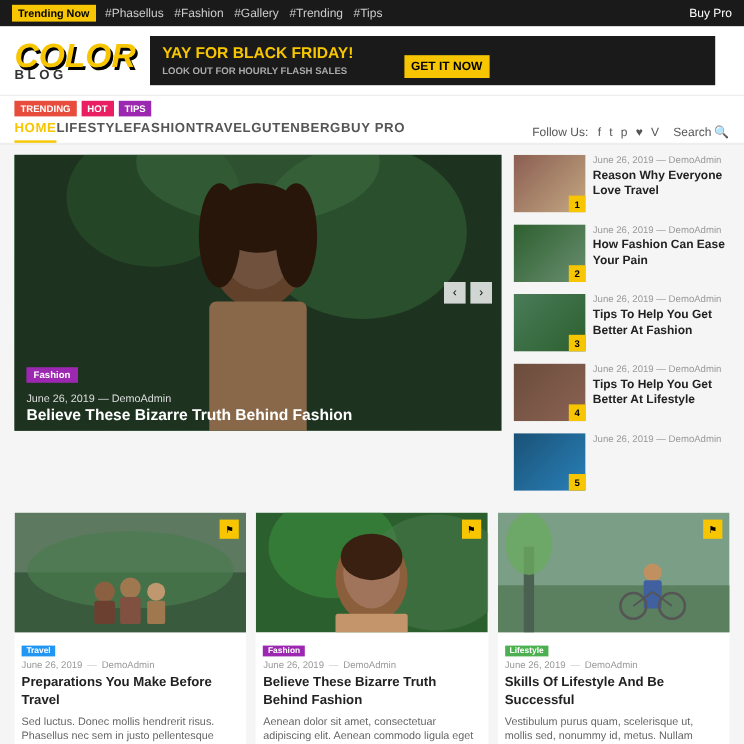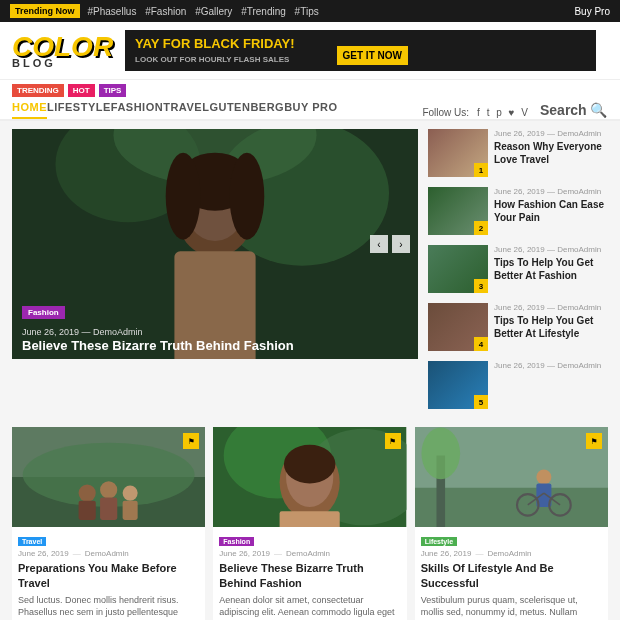--- a/index.html
+++ b/index.html
@@ -27,21 +27,21 @@
     .nav-badges { display: flex; gap: 4px; margin-bottom: 4px; }
     .badge-trending { background: #e74c3c; color: #fff; font-size: 8px; font-weight: bold; padding: 2px 5px; }
     .badge-hot { background: #e91e63; color: #fff; font-size: 8px; font-weight: bold; padding: 2px 5px; }
     .badge-tips { background: #9c27b0; color: #fff; font-size: 8px; font-weight: bold; padding: 2px 5px; }
     .nav-links { display: flex; align-items: center; justify-content: space-between; }
     .nav-left { display: flex; }
     .nav-item { font-size: 11px; font-weight: bold; color: #555; cursor: pointer; padding-bottom: 4px; text-transform: uppercase; letter-spacing: 0.5px; }
     .nav-item.active { color: #f7c600; border-bottom: 2px solid #f7c600; }
     .nav-right { display: flex; align-items: flex-end; gap: 8px; font-size: 10px; color: #555; }
     .nav-right .social-icons span { margin-right: 4px; cursor: pointer; }
-    .search-btn { cursor: pointer; font-size: 14px; font-weight: bold; }
+    .search-btn { cursor: pointer; font-size: 10px; }
 
     
     .main { padding: 8px 12px; }
     .content-layout { display: flex; gap: 10px; }
 
     
     .hero { flex: 1; position: relative; }
     .hero-img { width: 100%; height: 230px; background: linear-gradient(135deg, #2c5f2e 0%, #1a3a1a 30%, #4a7c59 60%, #6b8f71 100%); position: relative; overflow: hidden; }
     .hero-img-overlay { position: absolute; inset: 0; background: rgba(0,0,0,0.3); }
     .hero-nav { position: absolute; top: 50%; right: 8px; transform: translateY(-50%); display: flex; gap: 4px; }

